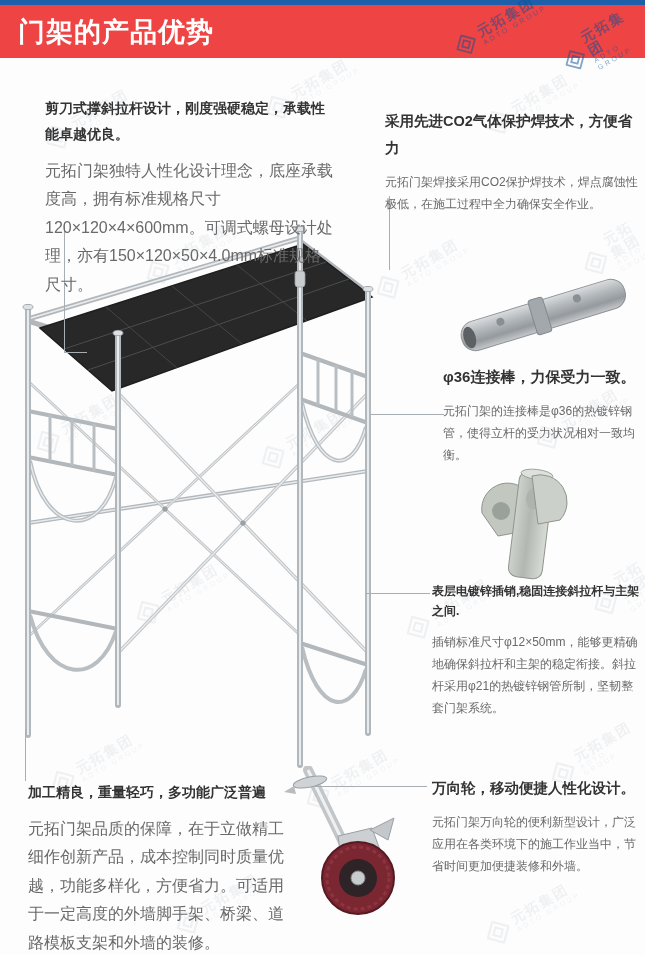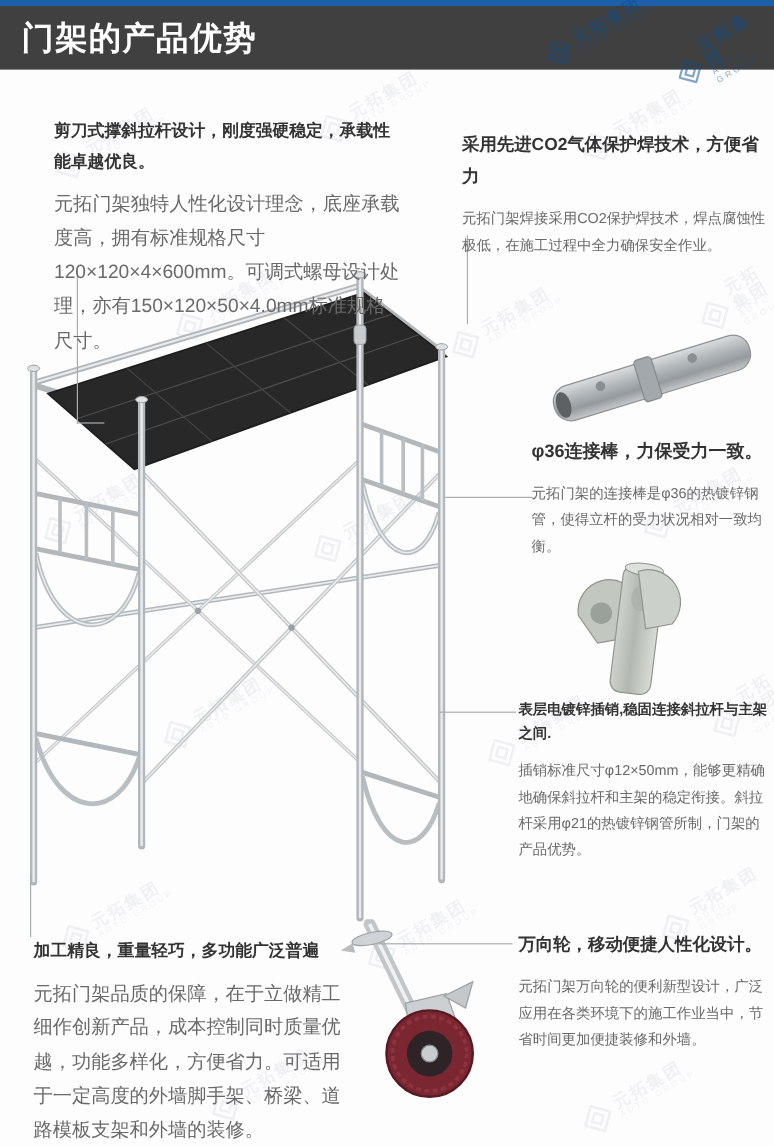--- a/index.html
+++ b/index.html
@@ -1,20 +1,20 @@
 <!DOCTYPE html>
 <html><head>
 <meta charset="utf-8">
 <style>
   html,body{margin:0;padding:0;background:#ffffff;}
   .page{position:relative;width:645px;height:955px;overflow:hidden;background:#fdfdfd;
         font-family:"Liberation Sans","DejaVu Sans",sans-serif;}
   
   .topbar{position:absolute;left:0;top:0;width:645px;height:5px;background:#1d5fa8;}
-  .banner{position:absolute;left:0;top:5px;width:645px;height:53px;background:#404040;}
+  .banner{position:absolute;left:0;top:5px;width:645px;height:53px;background:#ef4444;}
   .banner h1{margin:0;padding:10px 0 0 18px;font-size:27px;line-height:34px;color:#ffffff;
              font-weight:bold;letter-spacing:1px;}
   
   .wm{position:absolute;display:flex;align-items:center;gap:5px;opacity:.10;color:#76889b;
       transform:rotate(-30deg);pointer-events:none;}
   .wm svg{flex:0 0 auto;}
   .wm .tx{display:flex;flex-direction:column;line-height:1.05;}
   .wm .cn{font-size:14px;font-weight:bold;letter-spacing:2px;}
   .wm .en{font-size:7px;letter-spacing:2.5px;}
   .wm-dark{color:#0a4f92;opacity:.5;}
@@ -352,21 +352,21 @@
     <p>元拓门架焊接采用CO2保护焊技术，焊点腐蚀性极低，在施工过程中全力确保安全作业。</p>
   </section>
 
   <section class="sec rc" style="left:443px;top:363px;width:205px">
     <h2 style="font-size:15px">φ36连接棒，力保受力一致。</h2>
     <p>元拓门架的连接棒是φ36的热镀锌钢管，使得立杆的受力状况相对一致均衡。</p>
   </section>
 
   <section class="sec rc" style="left:432px;top:581px;width:212px">
     <h2 style="font-size:12px;line-height:1.7">表层电镀锌插销,稳固连接斜拉杆与主架之间.</h2>
-    <p>插销标准尺寸φ12×50mm，能够更精确地确保斜拉杆和主架的稳定衔接。斜拉杆采用φ21的热镀锌钢管所制，门架的产品优势。</p>
+    <p>插销标准尺寸φ12×50mm，能够更精确地确保斜拉杆和主架的稳定衔接。斜拉杆采用φ21的热镀锌钢管所制，坚韧整套门架系统。</p>
   </section>
 
   <section class="sec" style="left:28px;top:780px;width:268px">
     <h2>加工精良，重量轻巧，多功能广泛普遍</h2>
     <p>元拓门架品质的保障，在于立做精工细作创新产品，成本控制同时质量优越，功能多样化，方便省力。可适用于一定高度的外墙脚手架、桥梁、道路模板支架和外墙的装修。</p>
   </section>
 
   <section class="sec rc" style="left:432px;top:775px;width:212px">
     <h2>万向轮，移动便捷人性化设计。</h2>
     <p>元拓门架万向轮的便利新型设计，广泛应用在各类环境下的施工作业当中，节省时间更加便捷装修和外墙。</p>

